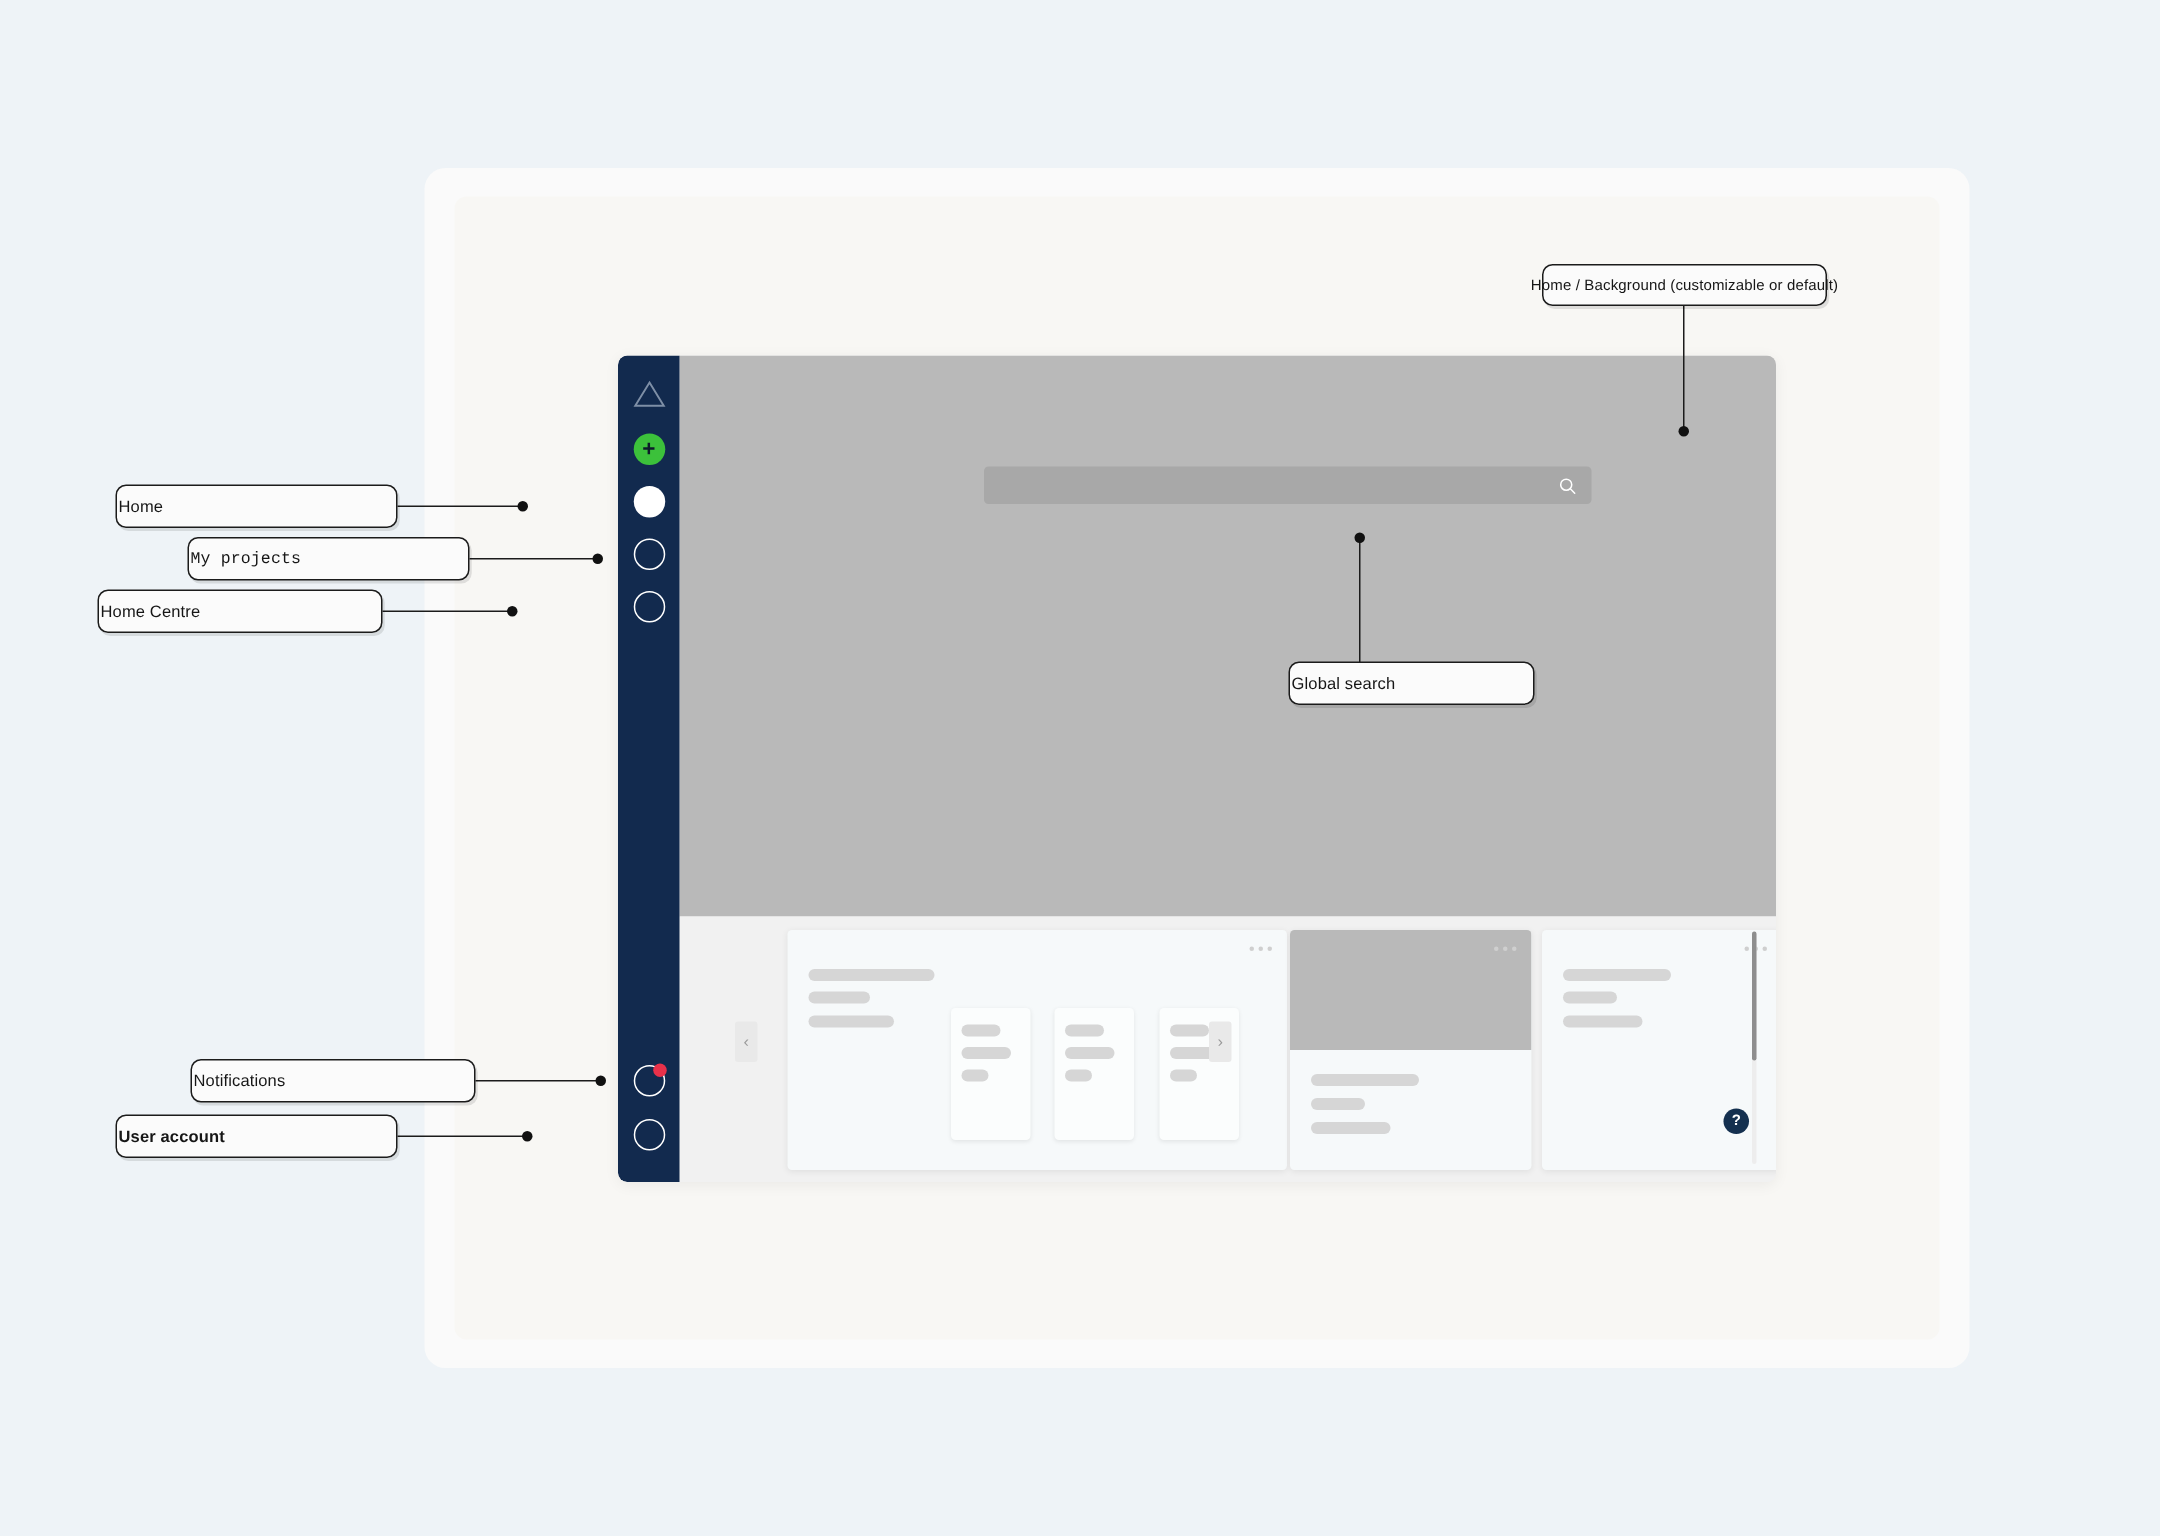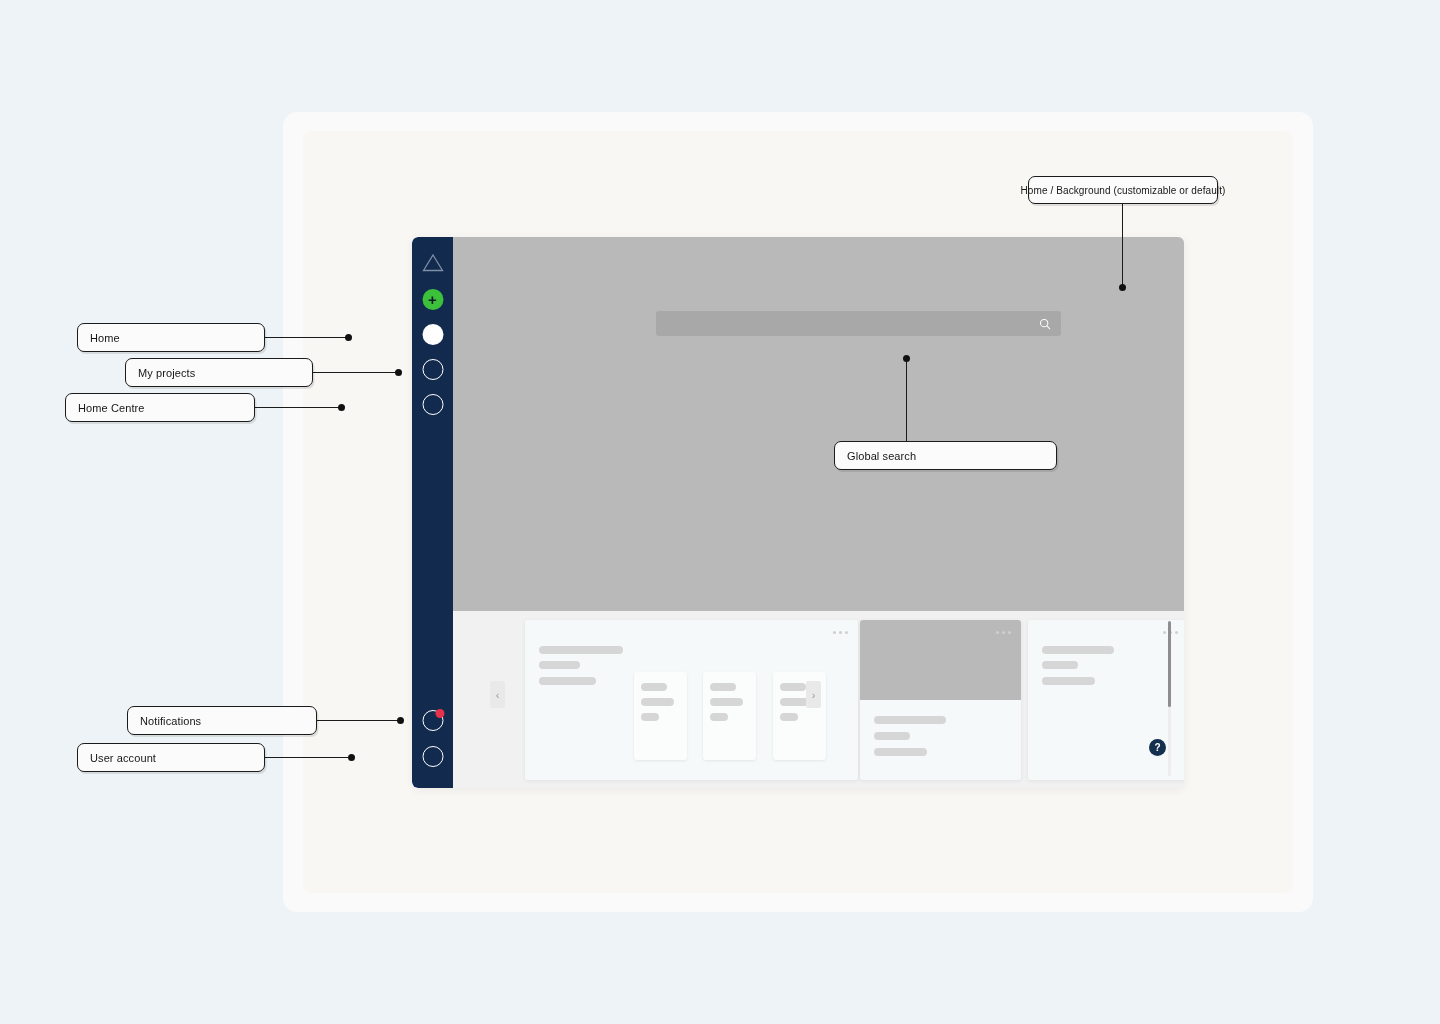--- a/index.html
+++ b/index.html
@@ -189,35 +189,35 @@
     line-height: 1;
   }
 
   
   .callout {
     position: absolute;
     background: #fbfbfb;
     border: 1.3px solid #1b1b1b;
     border-radius: 7px;
     display: flex; align-items: center;
-    padding: 0 12px;
+    padding: 0 1px;
     font-size: 11px;
     color: #161616;
     letter-spacing: 0.1px;
     box-shadow: 1.5px 2px 0 rgba(0,0,0,0.10);
     white-space: nowrap;
   }
   .c-home        { left: 77px;   top: 323px; width: 188px; height: 29px; }
-  .c-projects    { left: 125px;  top: 358px; width: 188px; height: 29px; }
+  .c-projects    { left: 125px;  top: 358px; width: 188px; height: 29px; font-family: Liberation Mono, monospace; }
   .c-help        { left: 65px;   top: 393px; width: 190px; height: 29px; }
   .c-notif       { left: 127px;  top: 706px; width: 190px; height: 29px; }
-  .c-account     { left: 77px;   top: 743px; width: 188px; height: 29px; }
+  .c-account     { left: 77px;   top: 743px; width: 188px; height: 29px; font-weight: bold; }
   .c-theme       { left: 1028px; top: 176px; width: 190px; height: 28px;
                    justify-content: center; padding: 0 8px; font-size: 10px; }
-  .c-search      { left: 834px;  top: 441px; width: 223px; height: 29px; }
+  .c-search      { left: 859px;  top: 441px; width: 164px; height: 29px; }
 
   .leader { position: absolute; }
   .leader-line {
     position: absolute;
     background: #1b1b1b;
   }
   .leader-line.h { height: 1.3px; }
   .leader-line.v { width: 1.3px; }
   .leader-dot {
     position: absolute;

